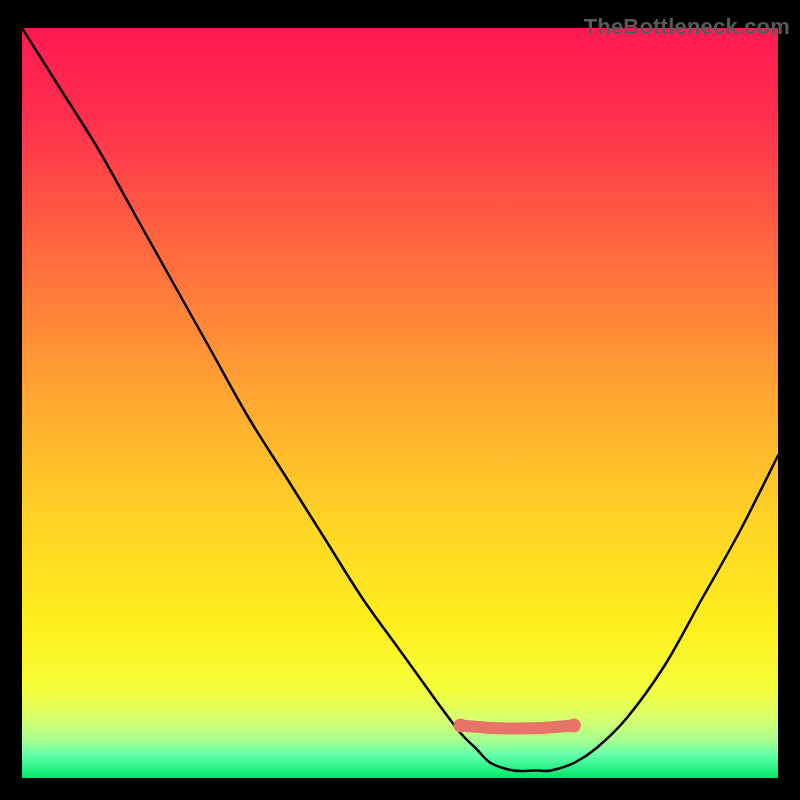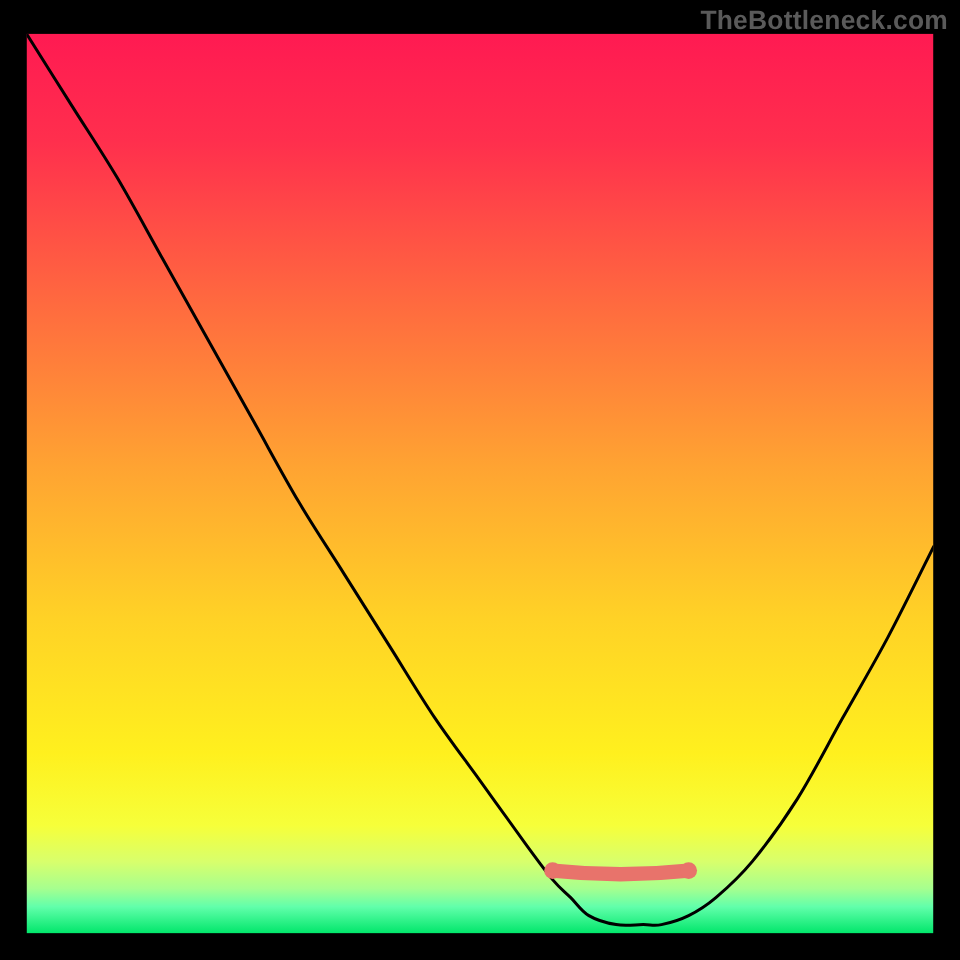--- a/index.html
+++ b/index.html
@@ -12,21 +12,21 @@
     font-family: Arial, Helvetica, sans-serif;
   }
   .stage {
     position: relative;
     width: 800px;
     height: 800px;
     background: #000;
   }
   .watermark {
     position: absolute;
-    top: 4px;
+    top: 14px;
     right: 10px;
     color: #5a5a5a;
     font-size: 22px;
     font-weight: 600;
     letter-spacing: 0.2px;
     z-index: 5;
   }
   .plot-area {
     position: absolute;
     left: 22px;

